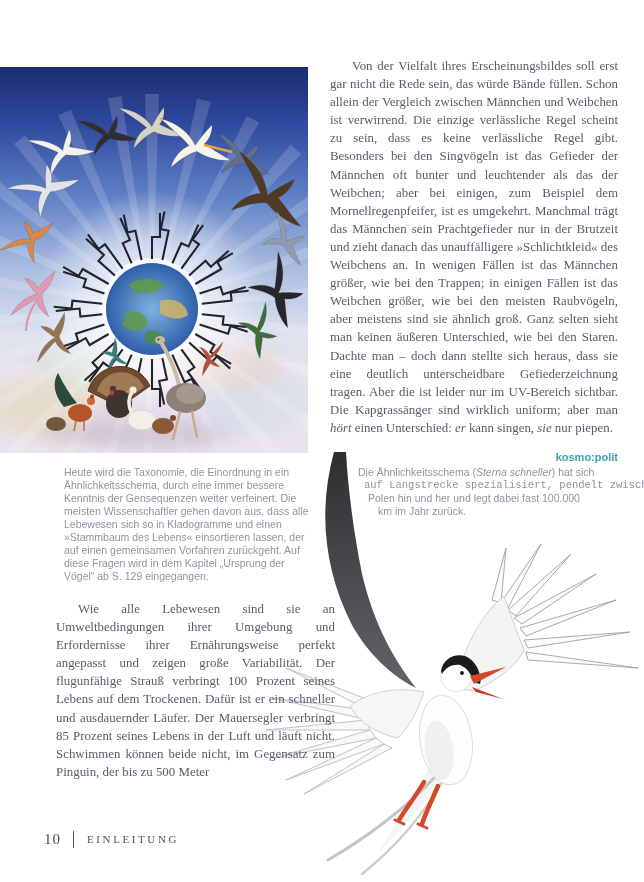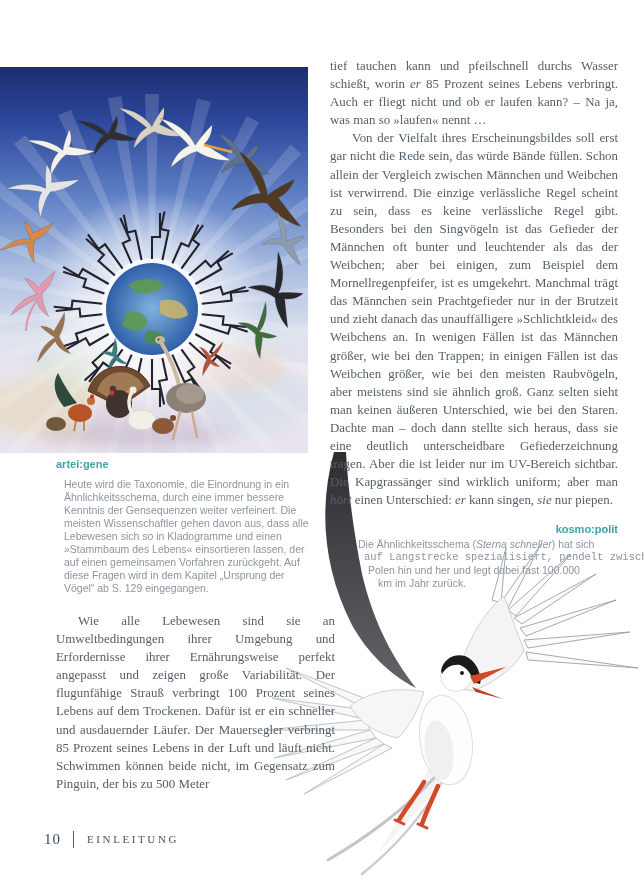--- a/index.html
+++ b/index.html
@@ -297,31 +297,29 @@
         <path d="M185,231 C187,219 198,213 209,216 C216,219 221,225 223,232 C225,237 225,241 224,244 L217,242 C216,234 211,228 204,225 C197,224 190,227 186,234 Z" fill="#1b1b1b"></path>
         <circle cx="206" cy="233" r="1.9" fill="#101010"></circle>
         <path d="M214,236 L250,227 L218,244 Z" fill="#d4492a"></path>
         <path d="M216,247 L247,259 L220,252 Z" fill="#c03a20"></path>
       </g>
     </svg>
   </div>
 
   <div class="col-left">
     <div class="caption-artei">
-      <p class="cap-title">artei:gene</p>
       <p class="cap-text">Heute wird die Taxonomie, die Einordnung in ein Ähnlichkeitsschema, durch eine immer bessere Kenntnis der Gensequenzen weiter verfeinert. Die meisten Wissenschaftler gehen davon aus, dass alle Lebewesen sich so in Kladogramme und einen »Stammbaum des Lebens« einsortieren lassen, der auf einen gemeinsamen Vorfahren zurückgeht. Auf diese Fragen wird in dem Kapitel „Ursprung der Vögel“ ab S. 129 eingegangen.</p>
     </div>
     <div class="body-text">
         <p class="indent"><span>Wie alle Lebewesen sind sie an Umweltbedingungen ihrer Umgebung und Erfordernisse ihrer Ernährungsweise perfekt angepasst und zeigen große Variabilität. Der flugunfähige Strauß verbringt 100 Prozent seines Lebens auf dem Trockenen. Dafür ist er ein schneller und ausdauernder Läufer. Der Mauersegler verbringt 85 Prozent seines Lebens in der Luft und läuft nicht. Schwimmen können beide nicht, im Gegensatz zum Pinguin, der bis zu 500 Meter</span></p>
       </div>
   </div>
 
   <div class="col-right">
     <div class="body-text">
-        <p><span>tief tauchen kann und pfeilschnell durchs Wasser schießt, worin </span><em>er</em><span> 85 Prozent seines Lebens verbringt. Auch er fliegt nicht und ob er laufen kann? – Na ja, was man so »laufen« nennt …</span></p>
         <p class="indent"><span>Von der Vielfalt ihres Erscheinungsbildes soll erst gar nicht die Rede sein, das würde Bände füllen. Schon allein der Vergleich zwischen Männchen und Weibchen ist verwirrend. Die einzige verlässliche Regel scheint zu sein, dass es keine verlässliche Regel gibt. Besonders bei den Singvögeln ist das Gefieder der Männchen oft bunter und leuchtender als das der Weibchen; aber bei einigen, zum Beispiel dem Mornellregenpfeifer, ist es umgekehrt. Manchmal trägt das Männchen sein Prachtgefieder nur in der Brutzeit und zieht danach das unauffälligere »Schlichtkleid« des Weibchens an. In wenigen Fällen ist das Männchen größer, wie bei den Trappen; in einigen Fällen ist das Weibchen größer, wie bei den meisten Raubvögeln, aber meistens sind sie ähnlich groß. Ganz selten sieht man keinen äußeren Unterschied, wie bei den Staren. Dachte man – doch dann stellte sich heraus, dass sie eine deutlich unterscheidbare Gefiederzeichnung tragen. Aber die ist leider nur im UV-Bereich sichtbar. Die Kapgrassänger sind wirklich uniform; aber man </span><em>hört</em><span> einen Unterschied: </span><em>er</em><span> kann singen, </span><em>sie</em><span> nur piepen.</span></p>
       </div>
     <div class="caption-kosmo">
       <p class="cap-title">kosmo:polit</p>
       <div>
           <div class="kline kline-0"><span>Die Ähnlichkeitsschema (</span><em>Sterna schneller</em><span>) hat sich</span></div>
           <div class="kline kline-1"><span>auf Langstrecke spezialisiert, pendelt zwischen den</span></div>
           <div class="kline kline-2"><span>Polen hin und her und legt dabei fast 100.000</span></div>
           <div class="kline kline-3"><span>km im Jahr zurück.</span></div>
         </div>

